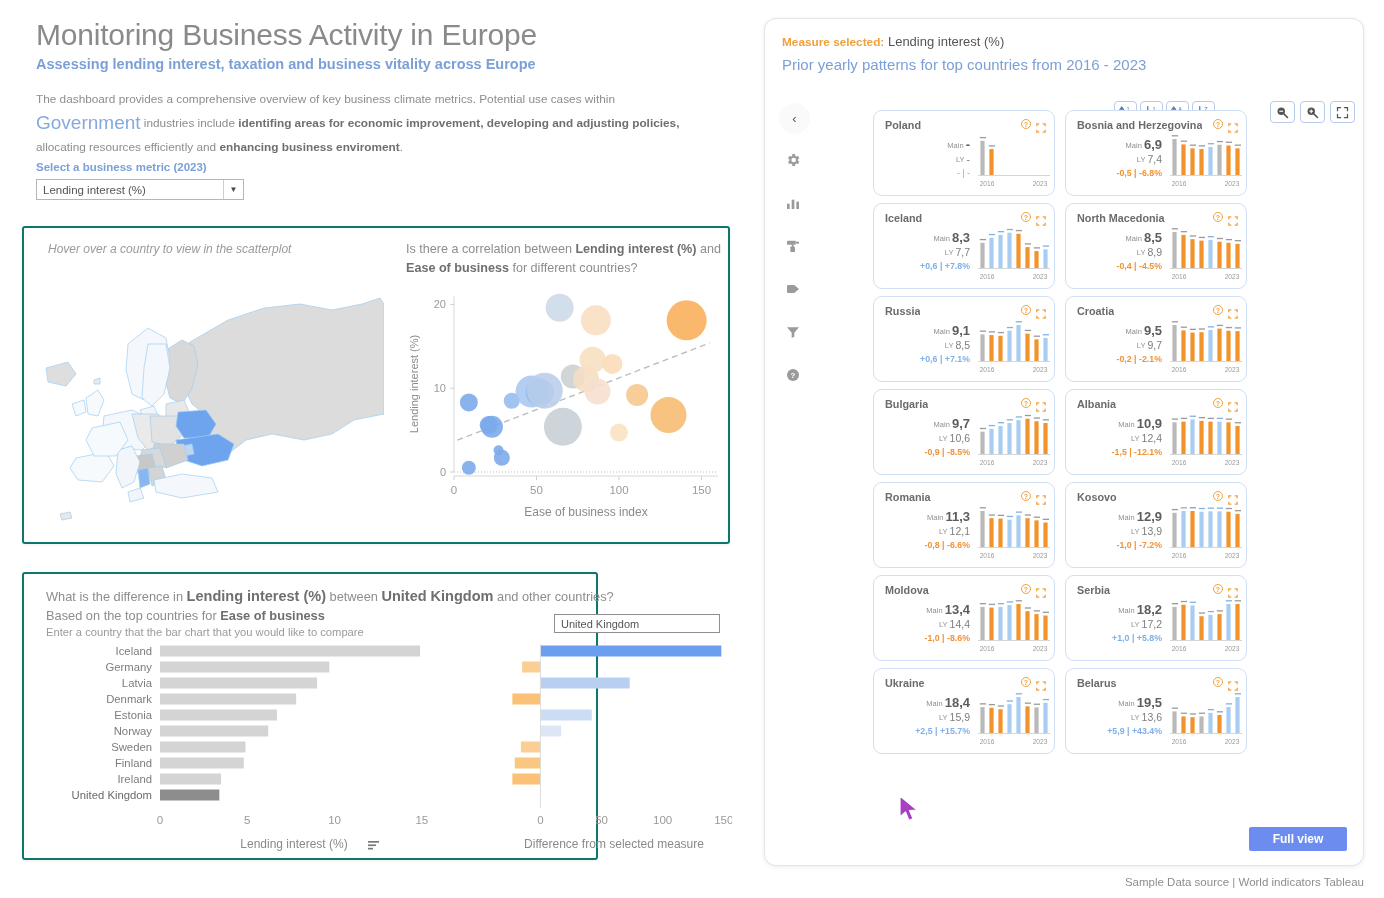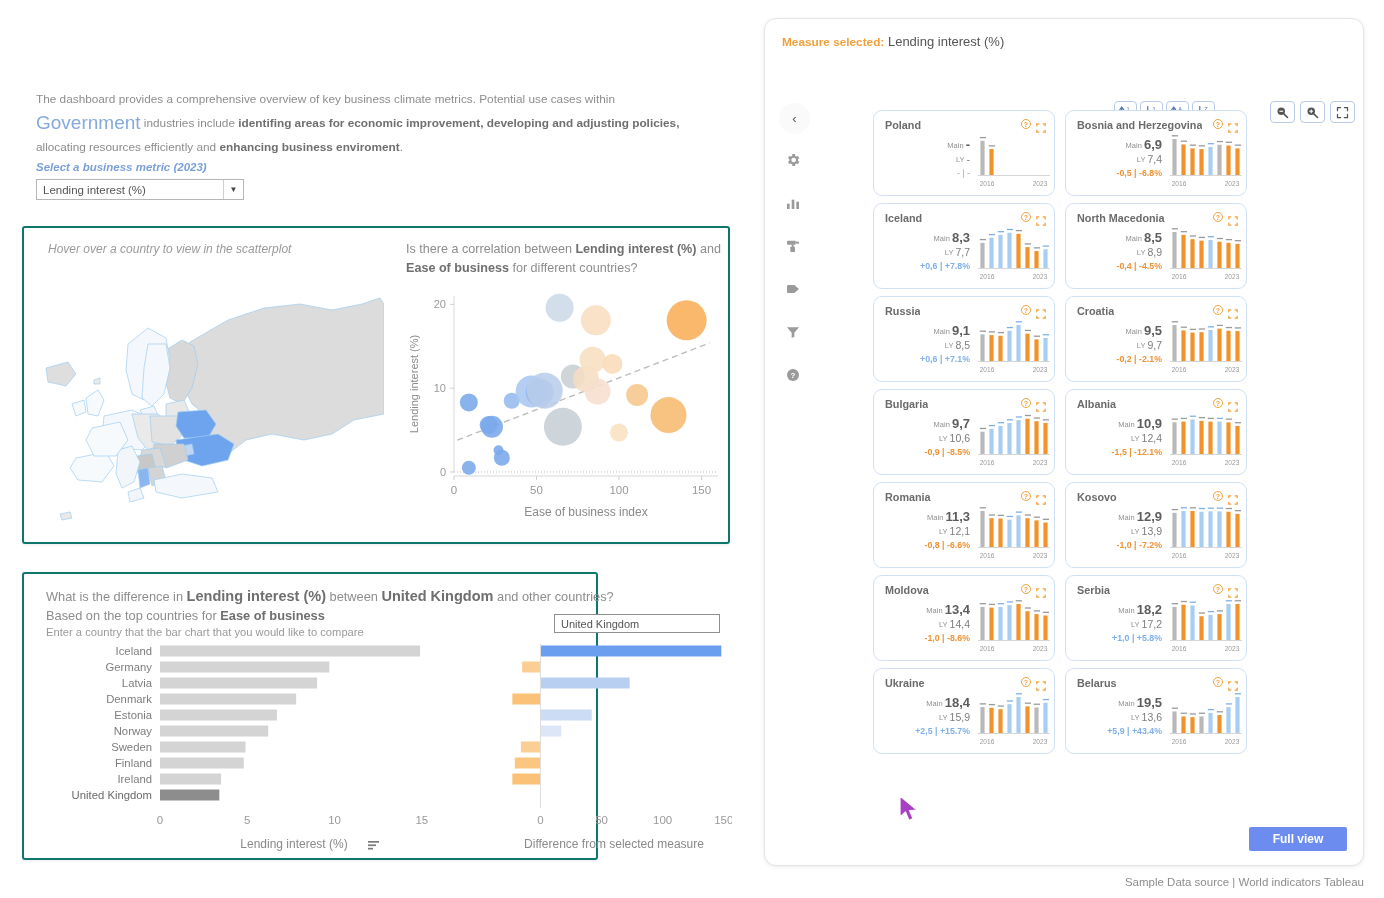--- a/index.html
+++ b/index.html
@@ -27,21 +27,21 @@
     position:absolute; left:36px; top:90px; width:660px;
     font-size:11.8px; color:#8d8d8d; line-height:1.55;
   }
   .dash-desc .gov {
     color:#86a9de; font-size:19px; font-weight:500; vertical-align:-2px;
   }
   .dash-desc b { color:#6f6f6f; font-weight:700; }
 
   .metric-label {
     position:absolute; left:36px; top:161px;
-    font-size:11.5px; color:#7ba0d8; font-weight:700;font-style:italic;
+    font-size:11.5px; color:#7ba0d8; font-weight:700;
   }
   .metric-select {
     position:absolute; left:36px; top:179px;
     width:208px; height:21px;
     border:1px solid #b6b6b6; background:#fff;
     font-size:11.5px; color:#555;
     display:flex; align-items:center; padding:0 6px;
   }
   .metric-select .caret {
     position:absolute; right:0; top:0; width:20px; height:19px;
@@ -188,20 +188,22 @@
 
   .cursor { position:absolute; left:898px; top:795px; width:22px; height:28px; pointer-events:none; }
 </style>
 </head>
 <body>
 
 <div class="page">
 
   <div class="left-col">
 
+    <div class="dash-title">Monitoring Business Activity in Europe</div>
+    <div class="dash-sub">Assessing lending interest, taxation and business vitality across Europe</div>
 
     <div class="dash-desc">
       <span>The dashboard provides a comprehensive overview of key business climate metrics. Potential use cases within</span>
       <span class="gov">Government</span><span> industries include </span><b>identifing areas for economic improvement, developing and adjusting policies,</b><span> allocating resources efficiently </span><span>and </span><b>enhancing business enviroment</b><span>.</span>
     </div>
 
     <div class="metric-label">Select a business metric (2023)</div>
     <div class="metric-select">
       <span>Lending interest (%)</span>
       <span class="caret">▼</span>
@@ -377,20 +379,21 @@
       </div>
     </div>
   </div>
 
   <div class="right-panel">
 
     <div class="rp-measure">
       <span class="ms-lab">Measure selected:</span>
       <span>Lending interest (%)</span>
     </div>
+    <div class="rp-sub">Prior yearly patterns for top countries from 2016 - 2023</div>
 
     <div class="rp-side">
       <div class="rp-collapse">‹</div>
 
       <div class="side-ico" style="top:58px">
         <svg viewBox="0 0 24 24">
             <path d="M19.4 13a7.6 7.6 0 0 0 0-2l2.1-1.6-2-3.5-2.5 1a7.6 7.6 0 0 0-1.7-1L15 3H11l-.3 2.9c-.6.2-1.2.6-1.7 1l-2.5-1-2 3.5L6.6 11a7.6 7.6 0 0 0 0 2l-2.1 1.6 2 3.5 2.5-1c.5.4 1.1.8 1.7 1L11 21h4l.3-2.9c.6-.2 1.2-.6 1.7-1l2.5 1 2-3.5zM13 15.5A3.5 3.5 0 1 1 13 8.5a3.5 3.5 0 0 1 0 7z"></path>
           </svg>
       </div>
       <div class="side-ico" style="top:101px">

